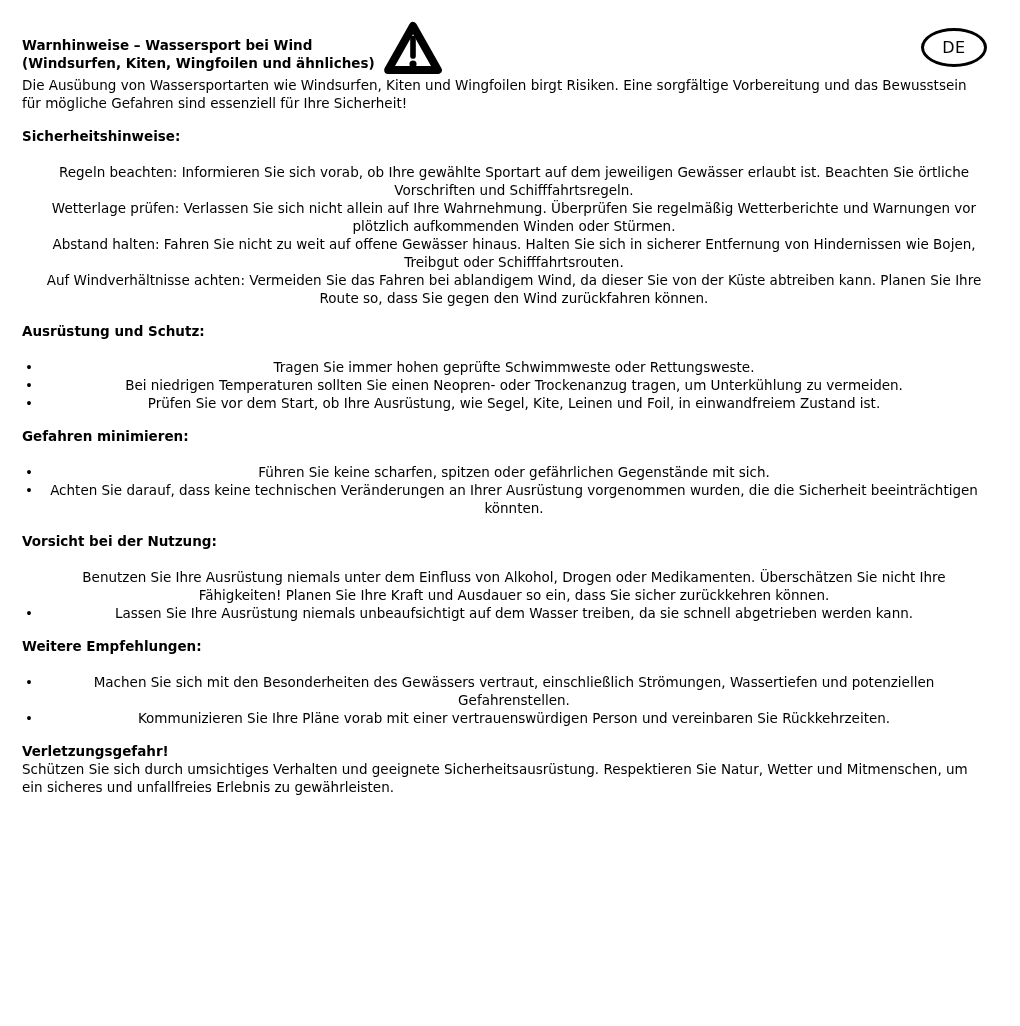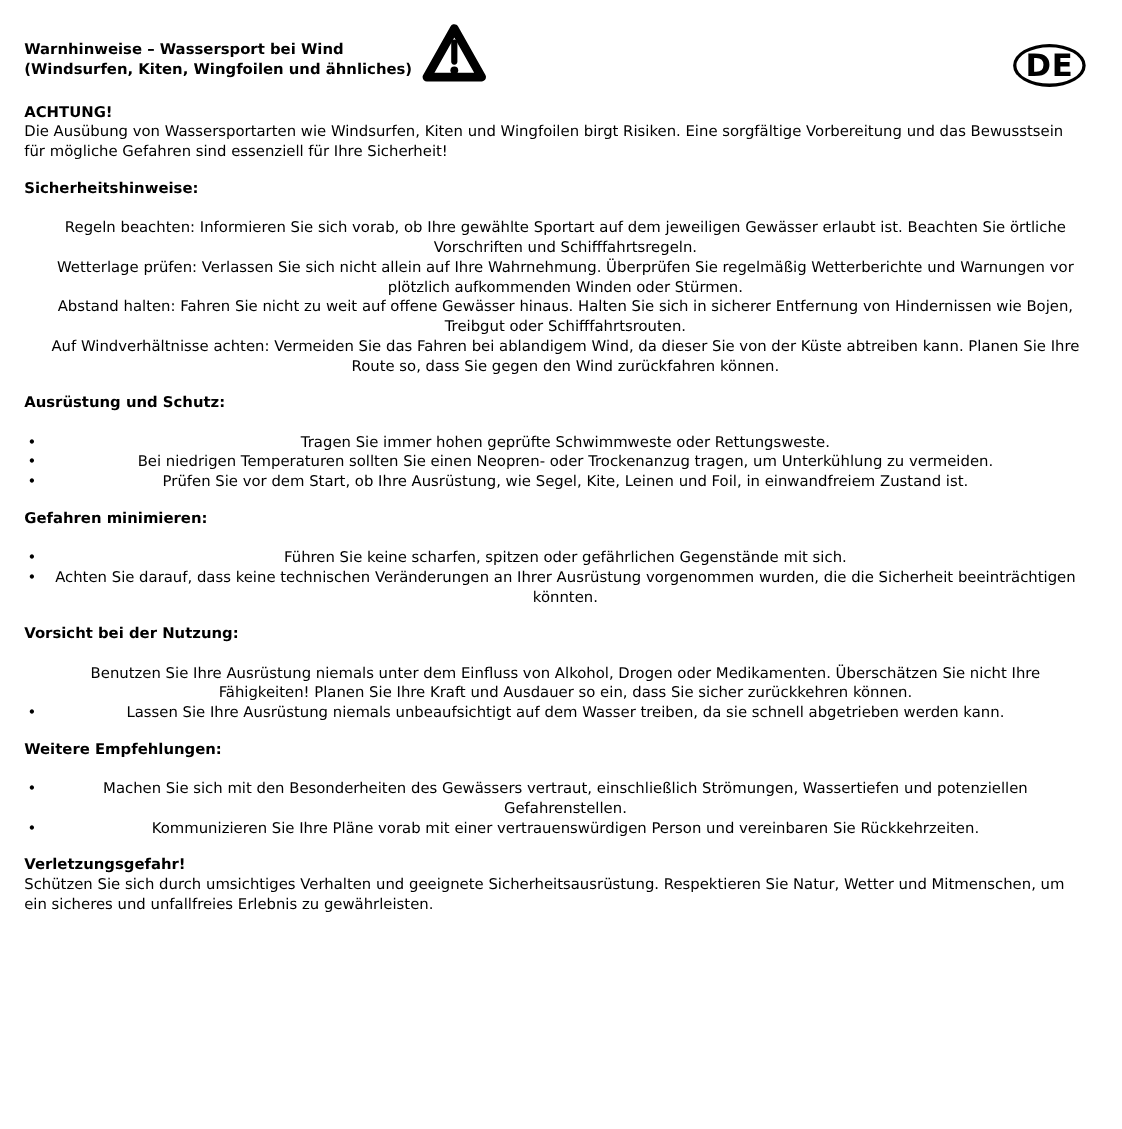--- a/index.html
+++ b/index.html
@@ -13,25 +13,25 @@
   .page {
     position: relative;
     width: 1020px; height: 1026px;
     padding: 36px 32px 0 22px;
   }
   
   .doc-header { display: flex; align-items: flex-start; }
   .title-wrap { font-weight: bold; white-space: nowrap; }
   .warn-tri { width: 60px; height: 56px; margin-left: 8px; margin-top: -16px; flex: 0 0 auto; }
   .lang-badge {
-    position: absolute; top: 40px; right: 33px;
+    position: absolute; top: 28px; right: 33px;
     width: 66px; height: 39px;
     border: 3.5px solid #000; border-radius: 50%;
     display: flex; align-items: center; justify-content: center;
-    font-weight: bold; font-size: 28px; letter-spacing: 0.5px;
+    font-weight: normal; font-size: 16px; letter-spacing: 0.5px;
   }
   
   .doc-section h2 {
     font-size: 13.5px; line-height: 18px; font-weight: bold;
     margin: 15px 0 0 0;
   }
   .doc-section:first-child h2 { margin-top: 17px; }
   .doc-section h2.gap-below { margin-bottom: 18px; }
   .sec-intro { margin: 0; }
   .sec-items { margin: 0; }
@@ -53,21 +53,20 @@
       <path d="M32 19 L32 37.5" stroke="#000000" stroke-width="6" stroke-linecap="round" fill="none"></path>
       <circle cx="32" cy="46" r="3.8" fill="#000000"></circle>
     </svg>
     <div class="lang-badge">
       <span>DE</span>
     </div>
   </header>
 
   <main id="sections">
   <section class="doc-section">
-    <h2 class="sec-heading">ACHTUNG!</h2>
     <p class="sec-intro">Die Ausübung von Wassersportarten wie Windsurfen, Kiten und Wingfoilen birgt Risiken. Eine sorgfältige Vorbereitung und das Bewusstsein für mögliche Gefahren sind essenziell für Ihre Sicherheit!</p>
 
   </section>
 
   <section class="doc-section">
     <h2 class="sec-heading gap-below">Sicherheitshinweise:</h2>
 
     <div class="sec-items">
           <div class="item plain"><span class="item-text">Regeln beachten: Informieren Sie sich vorab, ob Ihre gewählte Sportart auf dem jeweiligen Gewässer erlaubt ist. Beachten Sie örtliche Vorschriften und Schifffahrtsregeln.</span></div>
           <div class="item plain"><span class="item-text">Wetterlage prüfen: Verlassen Sie sich nicht allein auf Ihre Wahrnehmung. Überprüfen Sie regelmäßig Wetterberichte und Warnungen vor plötzlich aufkommenden Winden oder Stürmen.</span></div>

